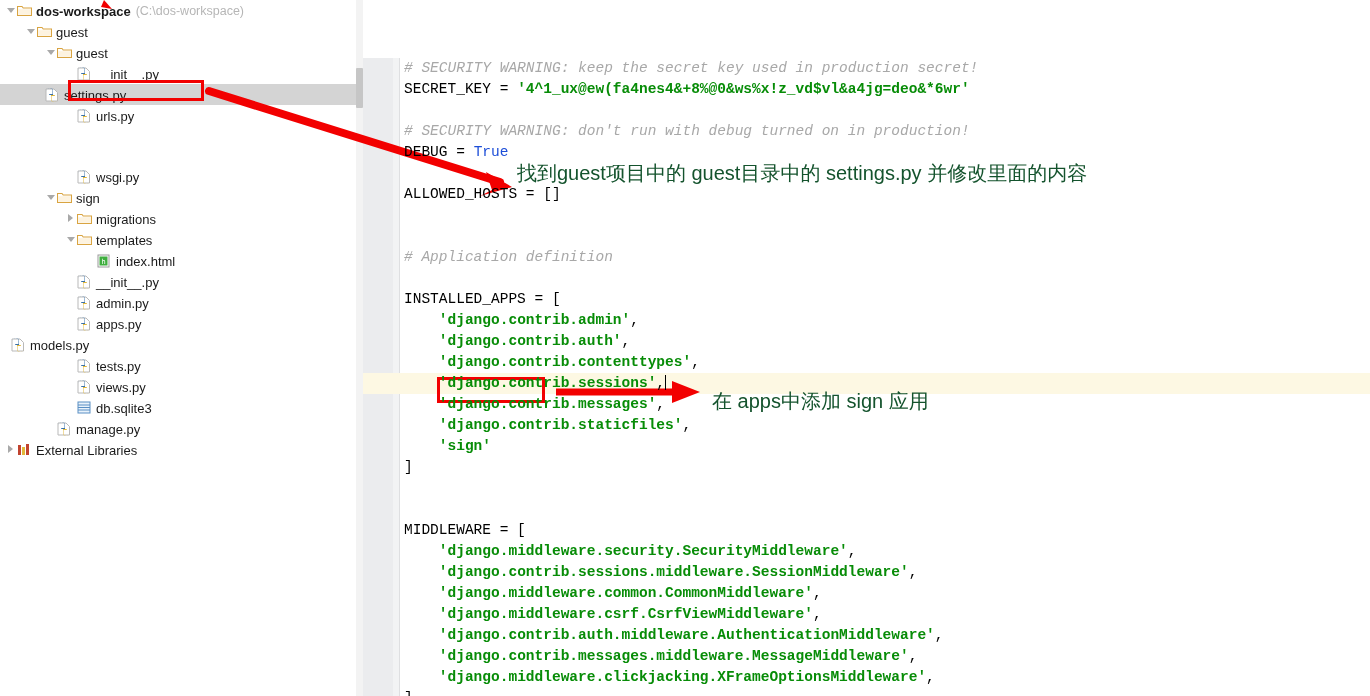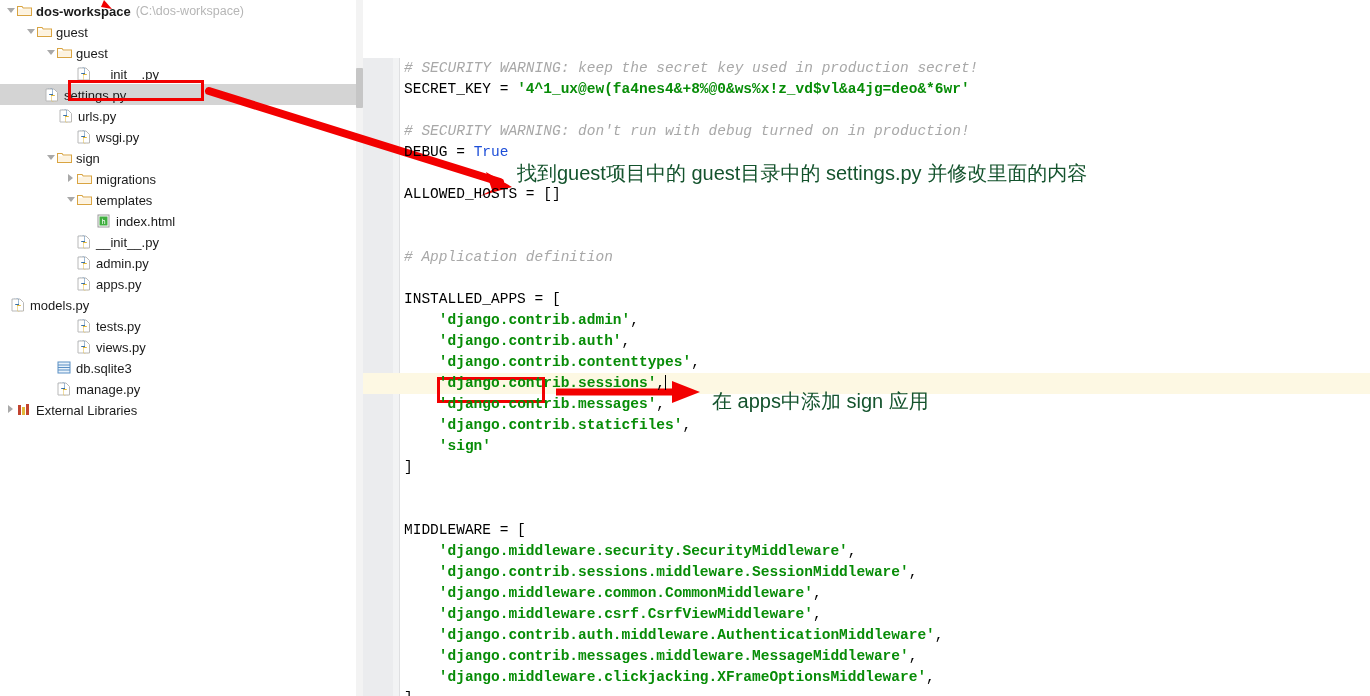--- a/index.html
+++ b/index.html
@@ -117,26 +117,26 @@
         <div class="row" style="padding-left:66px;"><span class="twisty"></span><span class="ico"><svg width="14" height="14" viewBox="0 0 14 14">
               <path d="M1 1 L9 1 L12.5 4.5 L12.5 13 L1 13 Z" fill="#ffffff" stroke="#b9b9b9" stroke-width="1"></path>
               <path d="M1.5 3 A3 3 0 0 1 7.5 3 L7.5 6 L4.2 6 L4.2 7 L8 7 L8 3.2 A2.6 2.6 0 0 0 1.5 3 Z" fill="#3a72a8"></path>
               <path d="M12.5 11 A3 3 0 0 1 6.5 11 L6.5 8 L9.8 8 L9.8 7 L6 7 L6 10.8 A2.6 2.6 0 0 0 12.5 11 Z" fill="#e2b83a"></path>
             </svg></span><span class="lbl">__init__.py</span></div>
         <div class="row selected" style="padding-left:34px;"><span class="twisty"></span><span class="ico"><svg width="14" height="14" viewBox="0 0 14 14">
               <path d="M1 1 L9 1 L12.5 4.5 L12.5 13 L1 13 Z" fill="#ffffff" stroke="#b9b9b9" stroke-width="1"></path>
               <path d="M1.5 3 A3 3 0 0 1 7.5 3 L7.5 6 L4.2 6 L4.2 7 L8 7 L8 3.2 A2.6 2.6 0 0 0 1.5 3 Z" fill="#3a72a8"></path>
               <path d="M12.5 11 A3 3 0 0 1 6.5 11 L6.5 8 L9.8 8 L9.8 7 L6 7 L6 10.8 A2.6 2.6 0 0 0 12.5 11 Z" fill="#e2b83a"></path>
             </svg></span><span class="lbl">settings.py</span></div>
-        <div class="row" style="padding-left:48px;"><span class="twisty"></span><span class="ico"><svg width="14" height="14" viewBox="0 0 14 14">
+        <div class="row" style="padding-left:66px;"><span class="twisty"></span><span class="ico"><svg width="14" height="14" viewBox="0 0 14 14">
               <path d="M1 1 L9 1 L12.5 4.5 L12.5 13 L1 13 Z" fill="#ffffff" stroke="#b9b9b9" stroke-width="1"></path>
               <path d="M1.5 3 A3 3 0 0 1 7.5 3 L7.5 6 L4.2 6 L4.2 7 L8 7 L8 3.2 A2.6 2.6 0 0 0 1.5 3 Z" fill="#3a72a8"></path>
               <path d="M12.5 11 A3 3 0 0 1 6.5 11 L6.5 8 L9.8 8 L9.8 7 L6 7 L6 10.8 A2.6 2.6 0 0 0 12.5 11 Z" fill="#e2b83a"></path>
             </svg></span><span class="lbl">urls.py</span></div>
-        <div class="row" style="padding-left:66px;"><span class="twisty"></span><span class="ico"><svg width="14" height="14" viewBox="0 0 14 14">
+        <div class="row" style="padding-left:66px;margin-top:40px;"><span class="twisty"></span><span class="ico"><svg width="14" height="14" viewBox="0 0 14 14">
               <path d="M1 1 L9 1 L12.5 4.5 L12.5 13 L1 13 Z" fill="#ffffff" stroke="#b9b9b9" stroke-width="1"></path>
               <path d="M1.5 3 A3 3 0 0 1 7.5 3 L7.5 6 L4.2 6 L4.2 7 L8 7 L8 3.2 A2.6 2.6 0 0 0 1.5 3 Z" fill="#3a72a8"></path>
               <path d="M12.5 11 A3 3 0 0 1 6.5 11 L6.5 8 L9.8 8 L9.8 7 L6 7 L6 10.8 A2.6 2.6 0 0 0 12.5 11 Z" fill="#e2b83a"></path>
             </svg></span><span class="lbl">wsgi.py</span></div>
         <div class="row" style="padding-left:46px;"><span class="twisty down"></span><span class="ico"><svg width="15" height="13" viewBox="0 0 15 13">
               <path d="M0.5 2.5 L5 2.5 L6.2 4 L14.5 4 L14.5 11.5 L0.5 11.5 Z" fill="#ffffff" stroke="#d9a441" stroke-width="1.1"></path>
               <path d="M1.2 5.2 L13.8 5.2 L13.8 10.8 L1.2 10.8 Z" fill="#fdf3e0" stroke="none"></path>
             </svg></span><span class="lbl">sign</span></div>
         <div class="row" style="padding-left:66px;"><span class="twisty right"></span><span class="ico"><svg width="15" height="13" viewBox="0 0 15 13">
               <path d="M0.5 2.5 L5 2.5 L6.2 4 L14.5 4 L14.5 11.5 L0.5 11.5 Z" fill="#ffffff" stroke="#d9a441" stroke-width="1.1"></path>
@@ -174,21 +174,21 @@
         <div class="row" style="padding-left:66px;"><span class="twisty"></span><span class="ico"><svg width="14" height="14" viewBox="0 0 14 14">
               <path d="M1 1 L9 1 L12.5 4.5 L12.5 13 L1 13 Z" fill="#ffffff" stroke="#b9b9b9" stroke-width="1"></path>
               <path d="M1.5 3 A3 3 0 0 1 7.5 3 L7.5 6 L4.2 6 L4.2 7 L8 7 L8 3.2 A2.6 2.6 0 0 0 1.5 3 Z" fill="#3a72a8"></path>
               <path d="M12.5 11 A3 3 0 0 1 6.5 11 L6.5 8 L9.8 8 L9.8 7 L6 7 L6 10.8 A2.6 2.6 0 0 0 12.5 11 Z" fill="#e2b83a"></path>
             </svg></span><span class="lbl">tests.py</span></div>
         <div class="row" style="padding-left:66px;"><span class="twisty"></span><span class="ico"><svg width="14" height="14" viewBox="0 0 14 14">
               <path d="M1 1 L9 1 L12.5 4.5 L12.5 13 L1 13 Z" fill="#ffffff" stroke="#b9b9b9" stroke-width="1"></path>
               <path d="M1.5 3 A3 3 0 0 1 7.5 3 L7.5 6 L4.2 6 L4.2 7 L8 7 L8 3.2 A2.6 2.6 0 0 0 1.5 3 Z" fill="#3a72a8"></path>
               <path d="M12.5 11 A3 3 0 0 1 6.5 11 L6.5 8 L9.8 8 L9.8 7 L6 7 L6 10.8 A2.6 2.6 0 0 0 12.5 11 Z" fill="#e2b83a"></path>
             </svg></span><span class="lbl">views.py</span></div>
-        <div class="row" style="padding-left:46px;"><span class="twisty"></span><span class="ico"><svg width="14" height="13" viewBox="0 0 14 13">
+        <div class="row" style="padding-left:66px;"><span class="twisty"></span><span class="ico"><svg width="14" height="13" viewBox="0 0 14 13">
               <rect x="1" y="1" width="12" height="11" fill="#e8f2fb" stroke="#5a8fc4" stroke-width="1"></rect>
               <line x1="1" y1="4" x2="13" y2="4" stroke="#5a8fc4"></line>
               <line x1="1" y1="6.5" x2="13" y2="6.5" stroke="#5a8fc4"></line>
               <line x1="1" y1="9" x2="13" y2="9" stroke="#5a8fc4"></line>
             </svg></span><span class="lbl">db.sqlite3</span></div>
         <div class="row" style="padding-left:46px;"><span class="twisty"></span><span class="ico"><svg width="14" height="14" viewBox="0 0 14 14">
               <path d="M1 1 L9 1 L12.5 4.5 L12.5 13 L1 13 Z" fill="#ffffff" stroke="#b9b9b9" stroke-width="1"></path>
               <path d="M1.5 3 A3 3 0 0 1 7.5 3 L7.5 6 L4.2 6 L4.2 7 L8 7 L8 3.2 A2.6 2.6 0 0 0 1.5 3 Z" fill="#3a72a8"></path>
               <path d="M12.5 11 A3 3 0 0 1 6.5 11 L6.5 8 L9.8 8 L9.8 7 L6 7 L6 10.8 A2.6 2.6 0 0 0 12.5 11 Z" fill="#e2b83a"></path>
             </svg></span><span class="lbl">manage.py</span></div>

